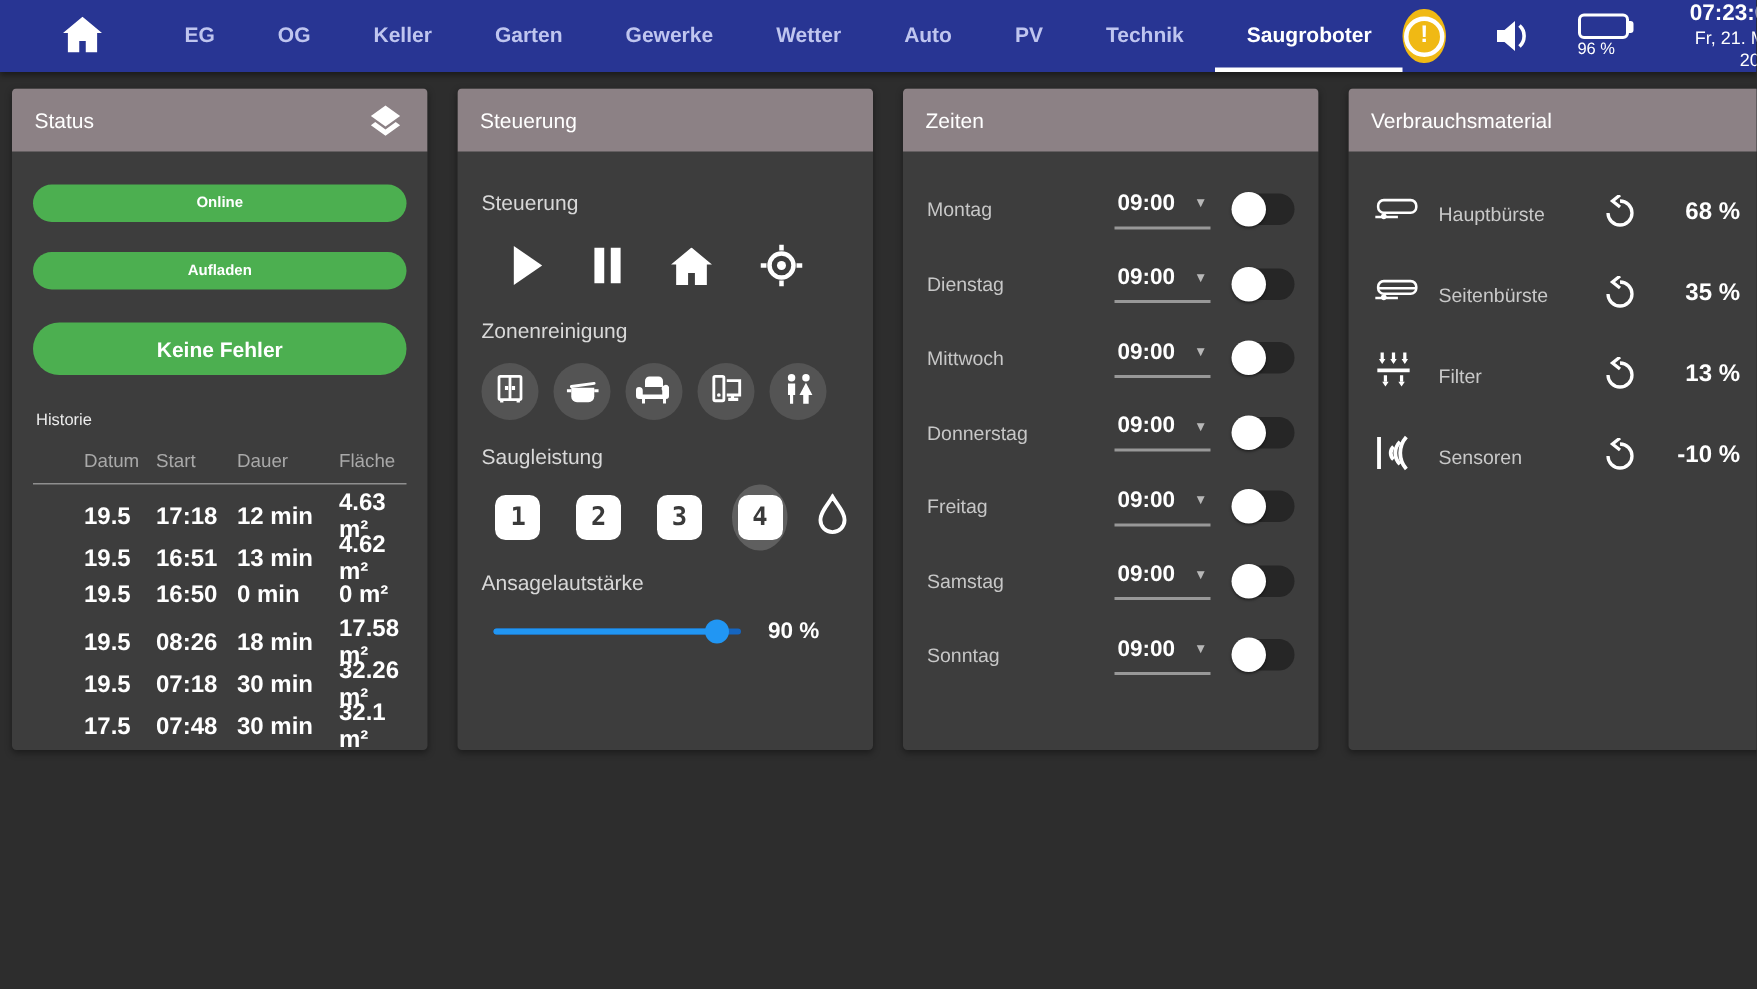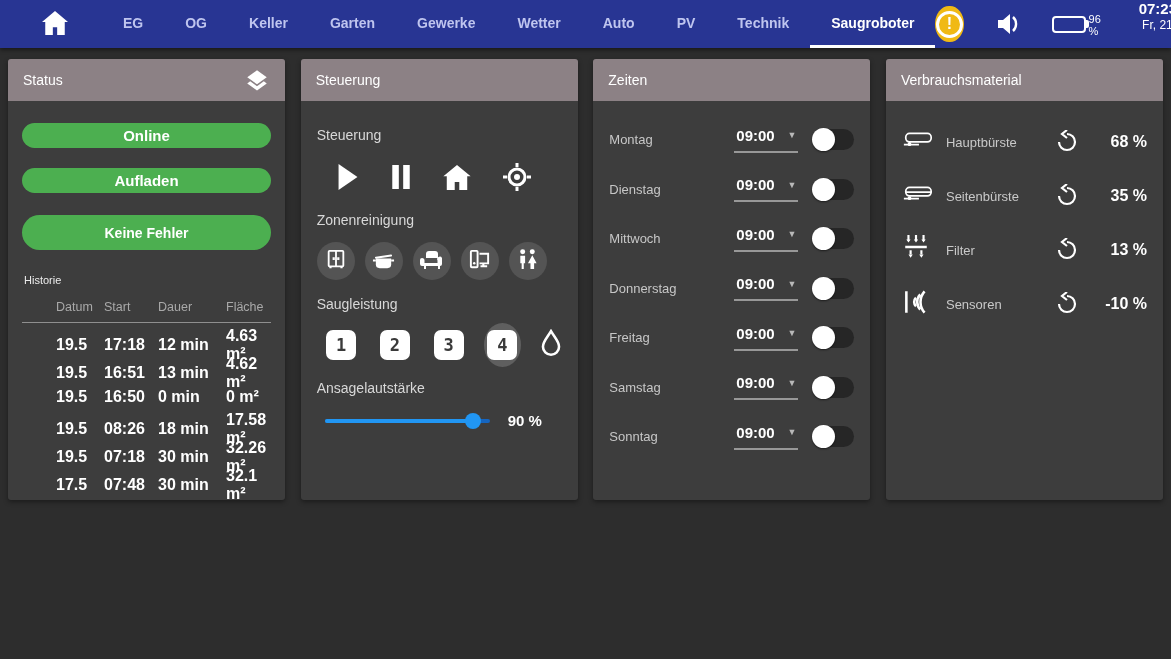--- a/index.html
+++ b/index.html
@@ -16,42 +16,42 @@
   .tab { color:#bfc5ef; font-size:14px; font-weight:bold; padding:0 21px; height:48px;
          display:flex; align-items:center; border:none; background:none; cursor:pointer;
          border-bottom:3px solid transparent; }
   .tab.active { color:#fff; border-bottom-color:#fff; }
   .nav-right { margin-left:auto; display:flex; align-items:center; gap:30px; }
   .warn { width:36px; height:36px; border-radius:50%; background:#f0b914; display:flex;
           align-items:center; justify-content:center; border:none; cursor:pointer; }
   .warn-inner { width:27px; height:27px; border-radius:50%; border:3px solid #fff; background:#f0b914;
                 display:flex; align-items:center; justify-content:center; color:#fff;
                 font-weight:bold; font-size:16px; line-height:1; }
-  .battery { display:flex; flex-direction:row; align-items:center; }
+  .battery { display:flex; flex-direction:column; align-items:flex-start; }
   .batt-shape { display:flex; align-items:center; }
   .batt-body { width:34px; height:17px; border:2px solid #fff; border-radius:4px; padding:2px; }
   .batt-fill { width:100%; height:100%; background:#9aa0b5; border-radius:1px; }
   .batt-tip { width:3px; height:8px; background:#fff; border-radius:0 2px 2px 0; }
   .batt-label { font-size:11px; color:#fff; margin-top:1px; }
   .clock { text-align:right; line-height:1.25; }
   .clock-time { font-size:15px; font-weight:bold; }
   .clock-date { font-size:12px; }
 
   
-  .main { display:flex; gap:10px; padding:11px 8px;justify-content:space-between; }
+  .main { display:flex; gap:20px; padding:11px 8px; }
   .panel { width:277px; height:441px; background:#3d3d3d; border-radius:3px; overflow:hidden;
            box-shadow:0 2px 5px rgba(0,0,0,.4); flex:none; }
   .panel-header { height:42px; background:#8c8185; display:flex; align-items:center;
                   justify-content:space-between; padding:0 15px; }
   .panel-title { font-size:14px; color:#fff; }
   .panel-body { padding:14px; }
 
   
   .badge-row { display:flex; gap:14px; margin-top:8px; }
-  .badge { background:#4caf50; color:#fff; font-weight:bold; font-size:15px; border-radius:13px;
+  .badge { background:#4caf50; color:#fff; font-weight:bold; font-size:10px; border-radius:13px;
            height:25px; display:flex; align-items:center; justify-content:center; padding:0 14px; }
   .badge.grow1 { flex:1; }
   .badge.grow2 { flex:1.55; }
   .badge.full { width:100%; margin-top:20px; }
   .badge.big { height:35px; border-radius:18px; font-size:14px; margin-top:22px; }
   .hist-title { font-size:11px; color:#ececec; margin:24px 0 10px 2px; }
   .hist-table { width:100%; }
   .hist-row { display:grid; grid-template-columns:48px 54px 68px 1fr; padding-left:6px;
               height:28px; align-items:center;margin-left:28px; }
   .hist-row.head { color:#a9a9a9; font-size:12.5px; height:22px; }

